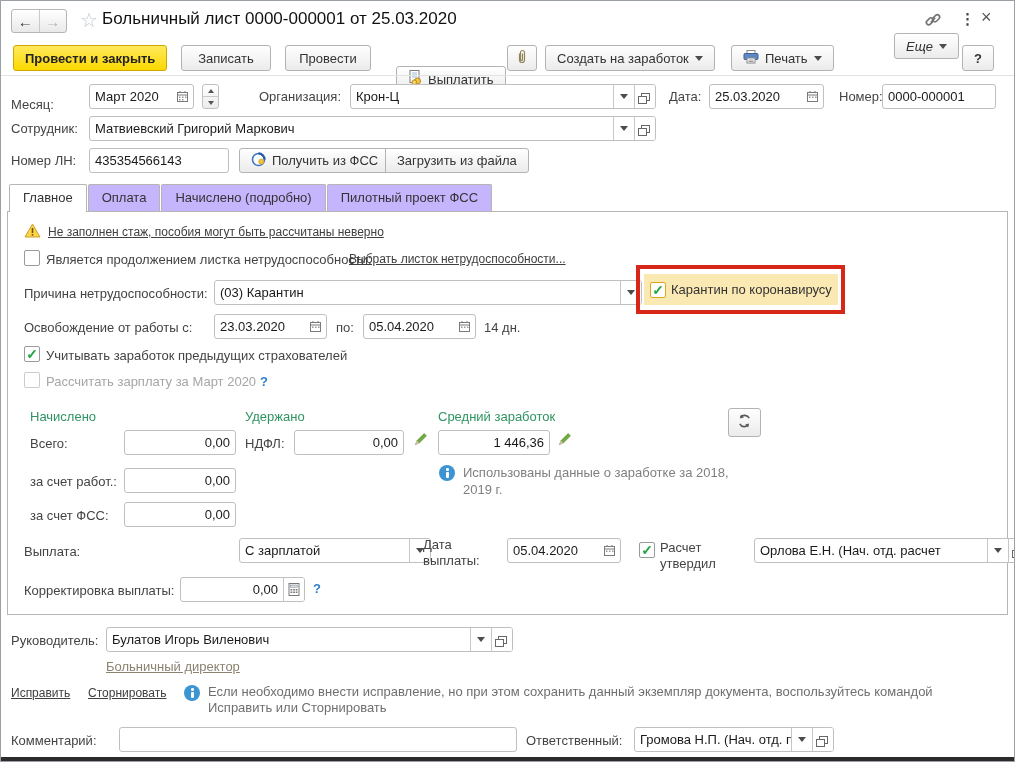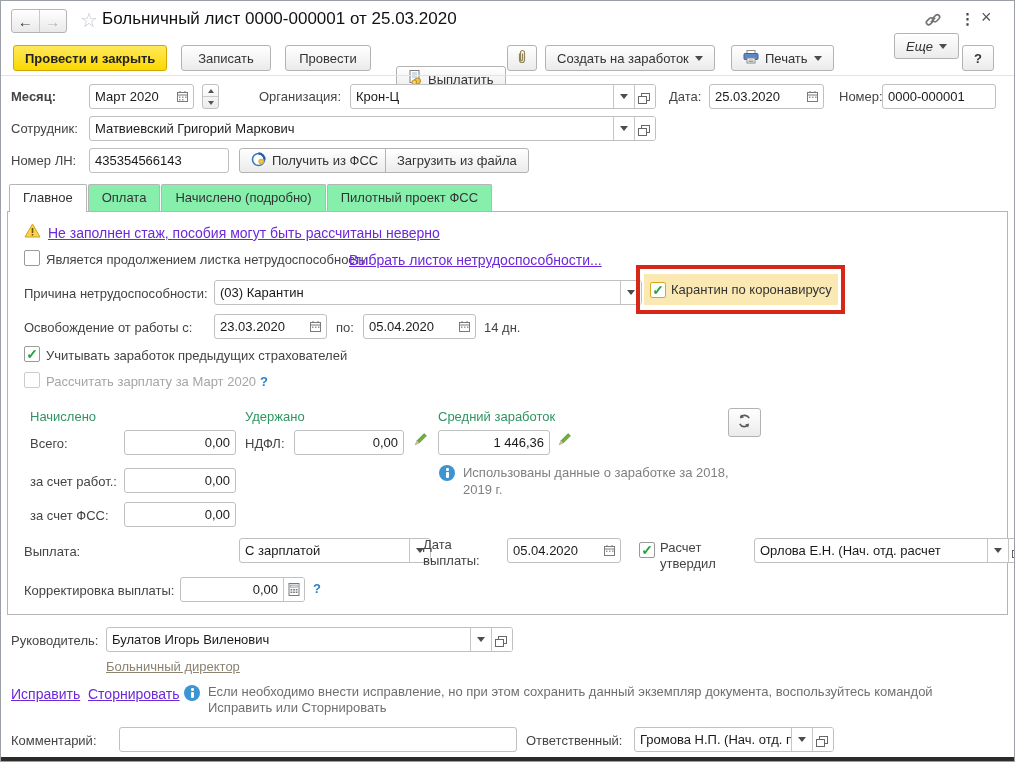--- a/index.html
+++ b/index.html
@@ -46,29 +46,29 @@
         border-bottom:4px solid #555; }
   .td { width:0; height:0; border-left:3.5px solid transparent; border-right:3.5px solid transparent;
         border-top:4px solid #555; }
 
   
   .chk { position:absolute; width:16px; height:16px; border:1px solid #9a9a9a; border-radius:2px;
          background:#fff; display:flex; align-items:center; justify-content:center; }
   .chk .m { font-size:14px; font-weight:bold; color:#1ea53c; line-height:1; }
   .chk.dis { border-color:#cccccc; }
 
-  .link { position:absolute; color:#6d28d9; text-decoration:underline; white-space:nowrap;
-          font-size:14px; }
+  .link { position:absolute; color:#404040; text-decoration:underline; white-space:nowrap;
+          font-size:12px; }
   .glink { position:absolute; color:#8b8270; text-decoration:underline; white-space:nowrap; }
   .ghdr { position:absolute; color:#2f9461; font-size:13px; white-space:nowrap; }
   .qmark { position:absolute; color:#2f80c8; font-weight:bold; font-size:13px; }
 
   
   .tabsbar { position:absolute; left:8px; top:183px; display:flex; z-index:2; }
-  .tab { height:27px; padding:0 13px; line-height:25px; background:#86efac;
+  .tab { height:27px; padding:0 13px; line-height:25px; background:#c4b5fd;
          border:1px solid #b5b5b5; border-bottom:none; border-radius:2px 2px 0 0;
          margin-right:1px; color:#333; font-size:13px; }
   .tab.active { background:#fff; height:28px; position:relative; z-index:3; }
 
   .panel { position:absolute; left:6px; top:210px; width:1001px; height:404px;
            border:1px solid #b5b5b5; background:#fff; }
 
   .info { position:absolute; width:16px; height:16px; border-radius:50%; background:#3c95d2; }
   .info::before { content:""; position:absolute; left:7px; top:3px; width:2.5px; height:2.5px;
                   background:#fff; border-radius:50%; }
@@ -156,21 +156,21 @@
     <span>Печать</span>
       <span class="tri"></span>
   </div>
   <div class="btn" style="left:893px;top:32px;font-style:italic;">
     <span>Еще</span>
       <span class="tri"></span>
   </div>
   <div class="btn" style="left:961px;top:44px;width:32px;padding:0;font-weight:bold;">?</div>
   <div class="divider"></div>
 
-  <div class="lbl" style="left:10px;top:88px;font-weight:bold;">Месяц:</div>
+  <div class="lbl" style="left:10px;top:96px;">Месяц:</div>
   <div class="fld" style="left:88px;top:83px;width:105px;">
     <div class="txt">Март 2020</div>
     <div class="inico">
         <svg width="13" height="13" viewBox="0 0 13 13">
           <rect x="1.5" y="2.5" width="10" height="9" fill="#fff" stroke="#7a7a7a"></rect>
           <path d="M1.5 5 H11.5" stroke="#7a7a7a"></path>
           <path d="M4 1 V3 M9 1 V3" stroke="#7a7a7a"></path>
           <g fill="#9a9a9a">
             <rect x="3" y="6.5" width="1.5" height="1.5"></rect>
             <rect x="6" y="6.5" width="1.5" height="1.5"></rect>

